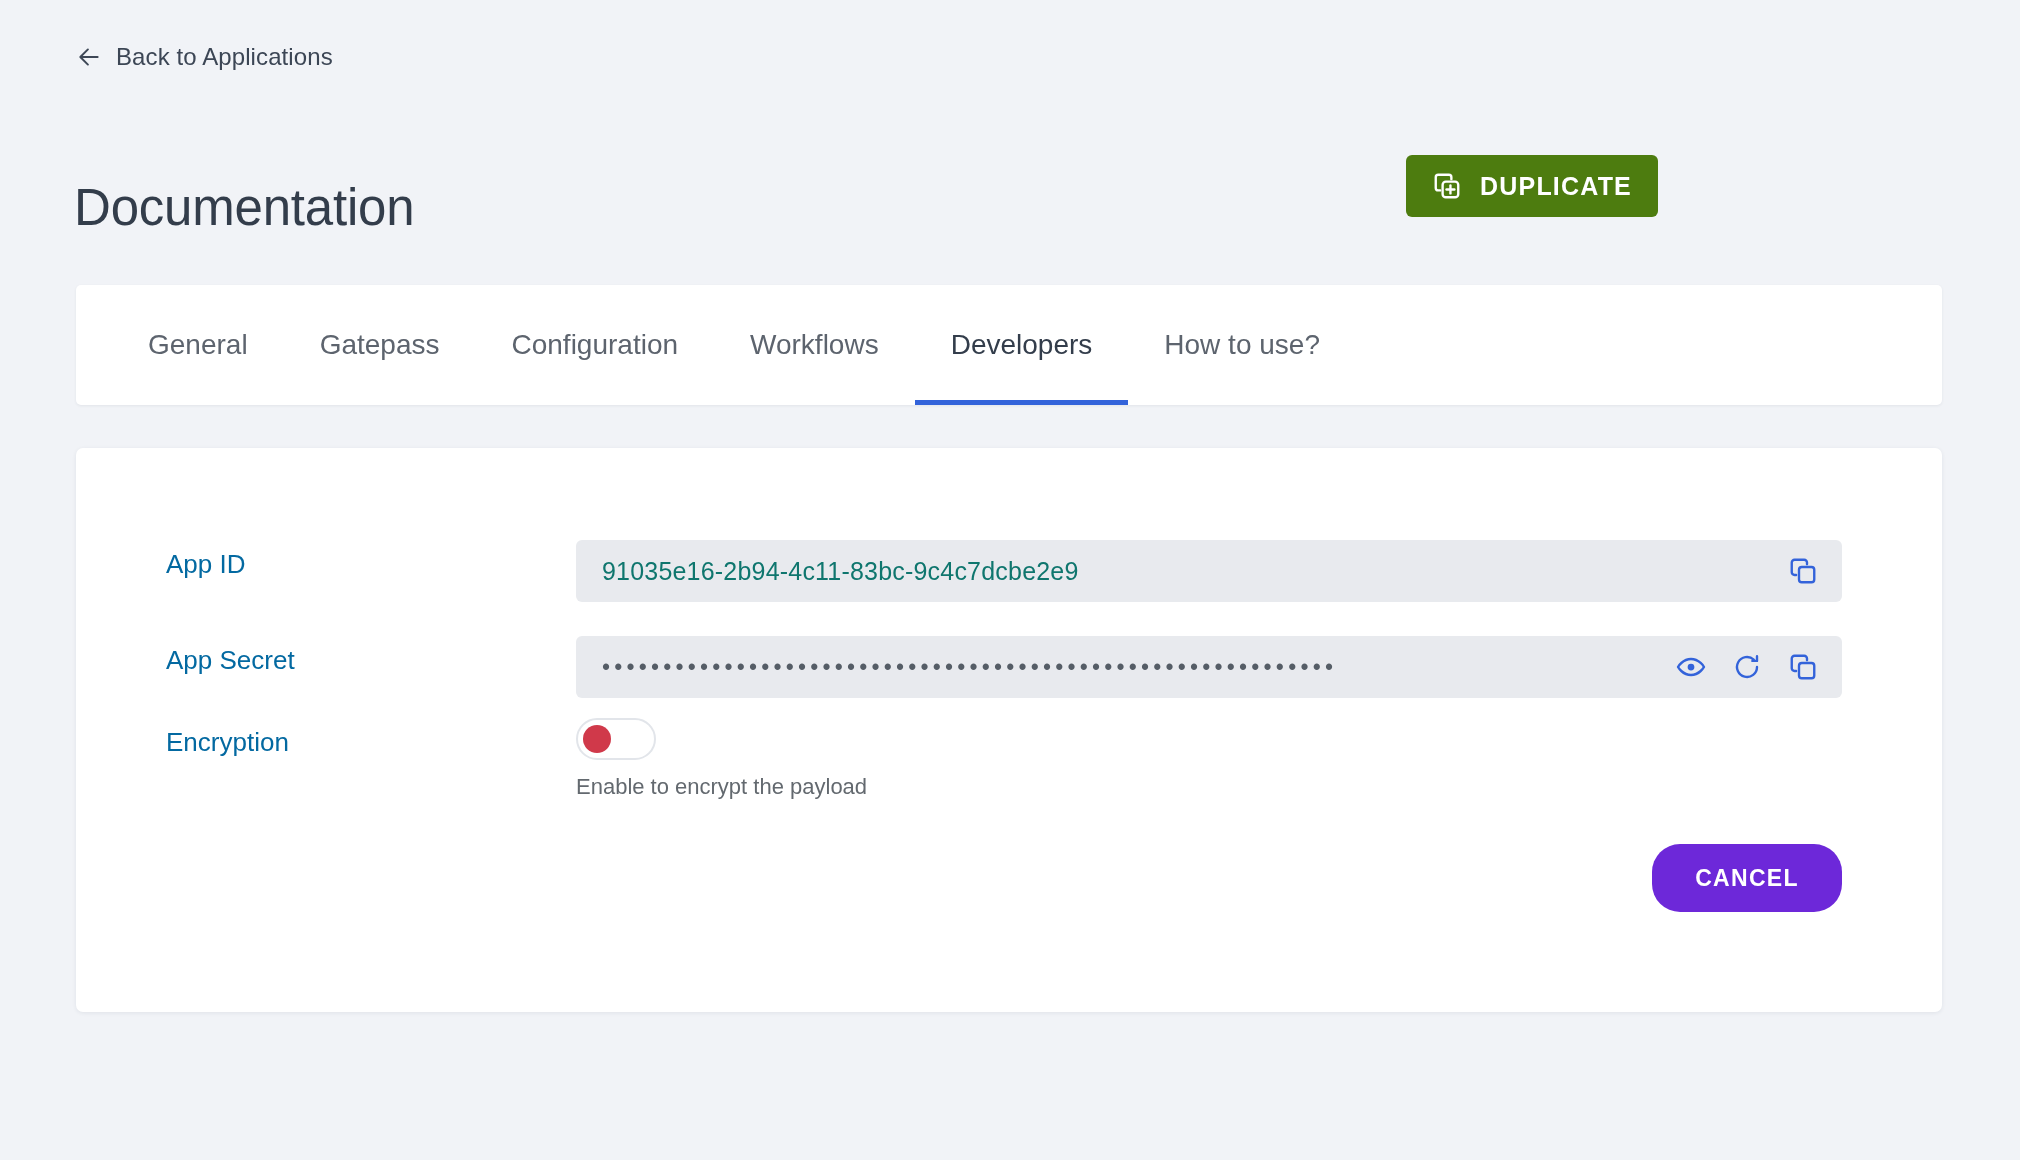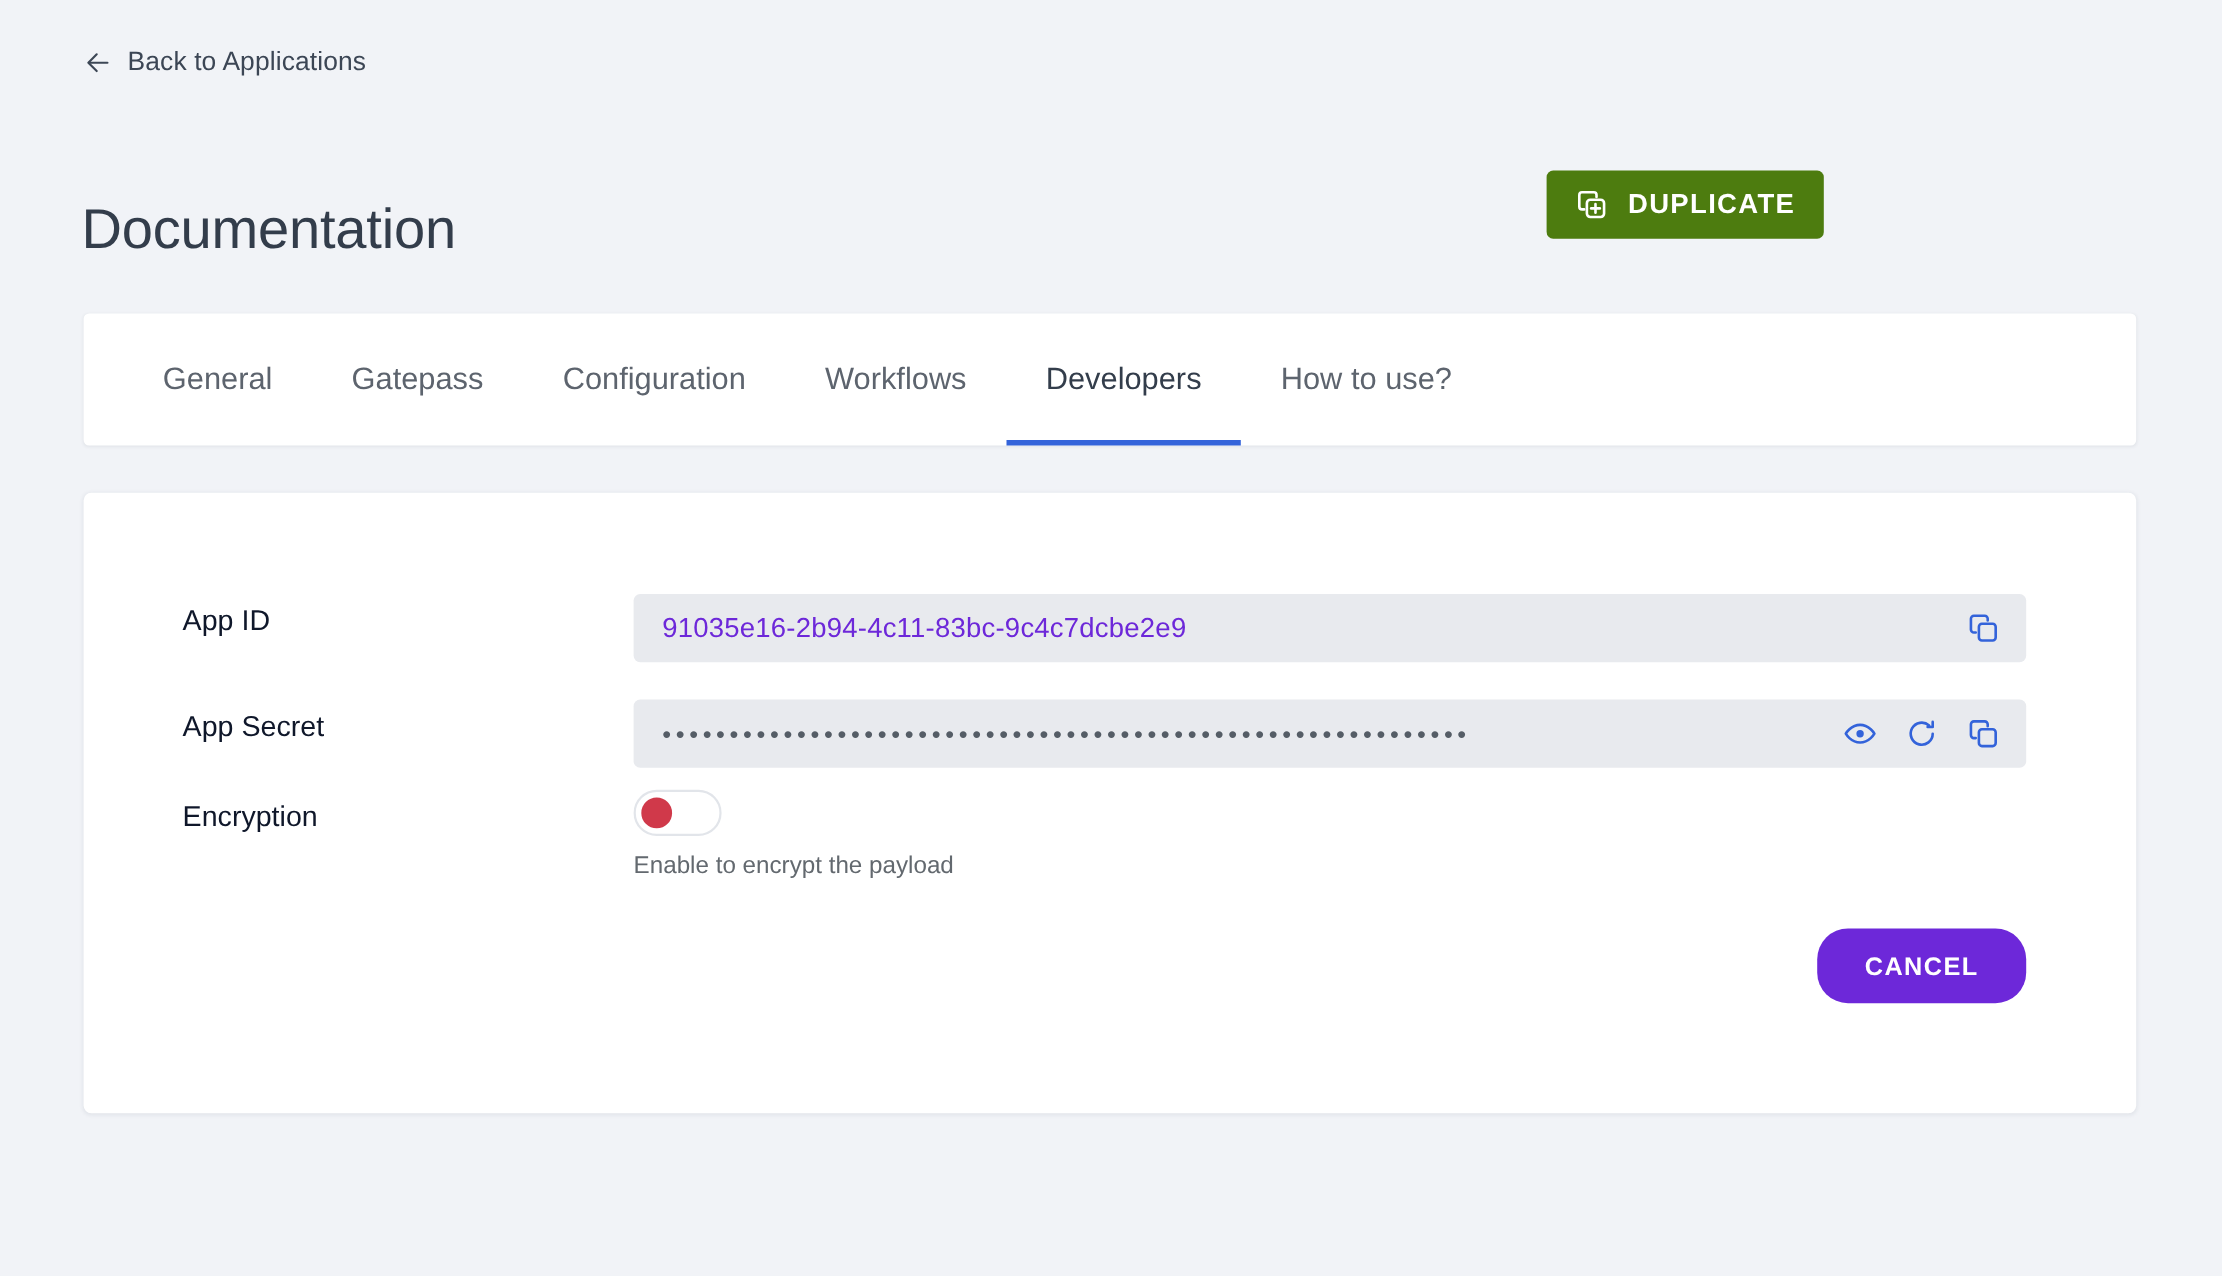--- a/index.html
+++ b/index.html
@@ -148,41 +148,41 @@
   }
   .row-appid    { top: 92px; }
   .row-secret   { top: 188px; }
   .row-encrypt  { top: 270px; }
 
   .field-label {
     width: 500px;
     padding-left: 90px;
     box-sizing: border-box;
     font-size: 26px;
-    color: #0f172a;
+    color: #0369a1;
     line-height: 32px;
     padding-top: 8px;
   }
 
   .field-body { flex: 1; padding-right: 100px; }
 
   .input-wrap {
     position: relative;
     height: 62px;
     background: #e8eaee;
     border-radius: 6px;
     display: flex;
     align-items: center;
     padding: 0 14px 0 26px;
     box-sizing: border-box;
   }
   .input-value {
     flex: 1;
     font-size: 25px;
-    color: #6d28d9;
+    color: #0f766e;
     letter-spacing: .2px;
     white-space: nowrap;
     overflow: hidden;
   }
   .input-value.masked {
     font-size: 23px;
     letter-spacing: 4.2px;
     color: #555d66;
   }
   .input-actions {

